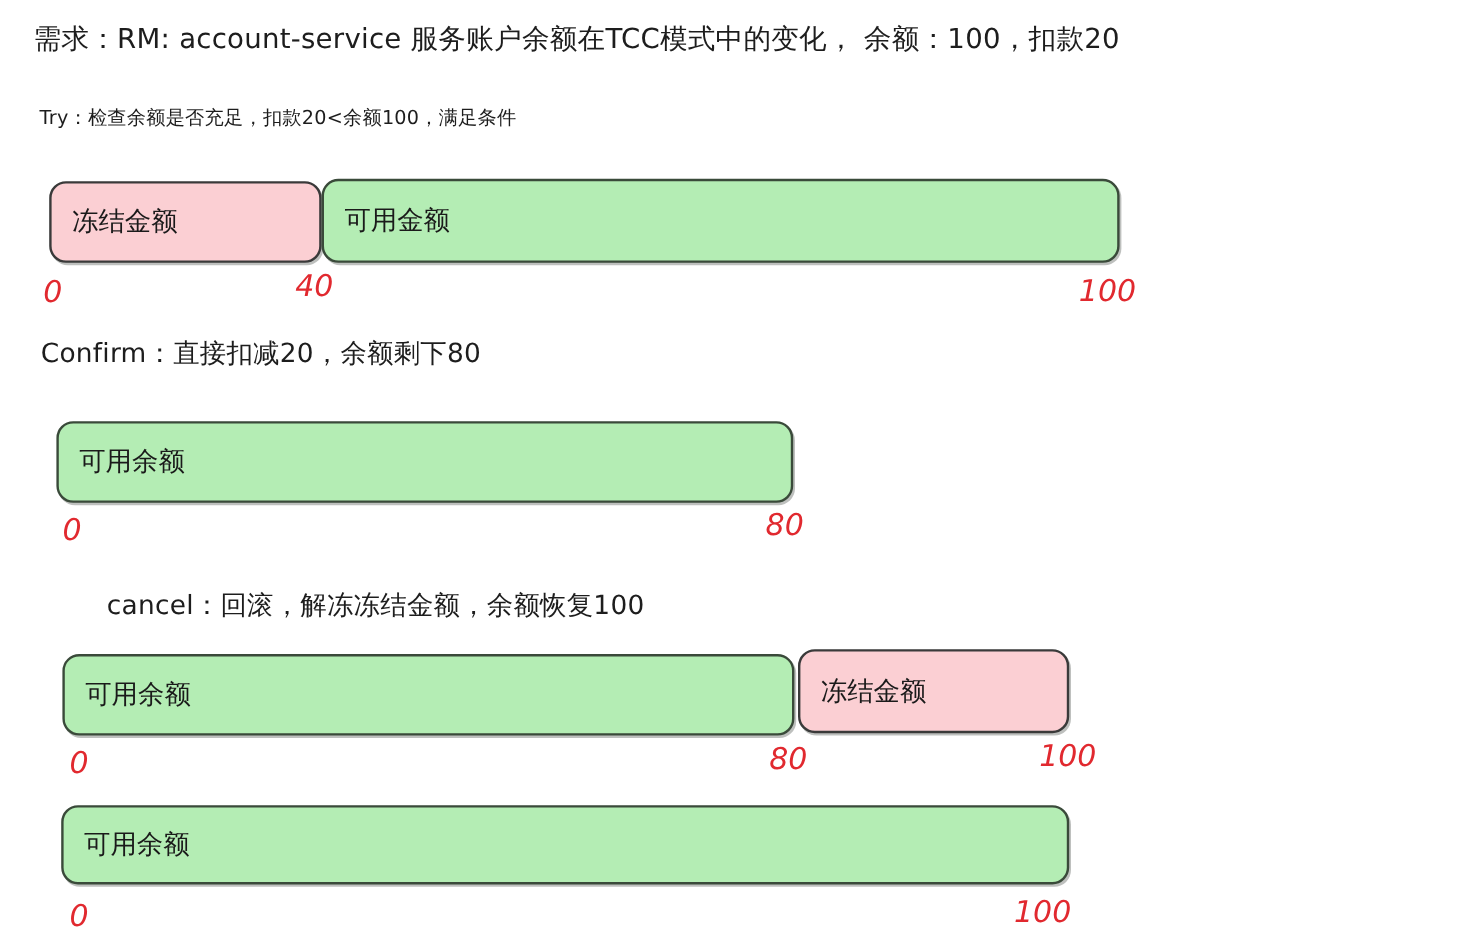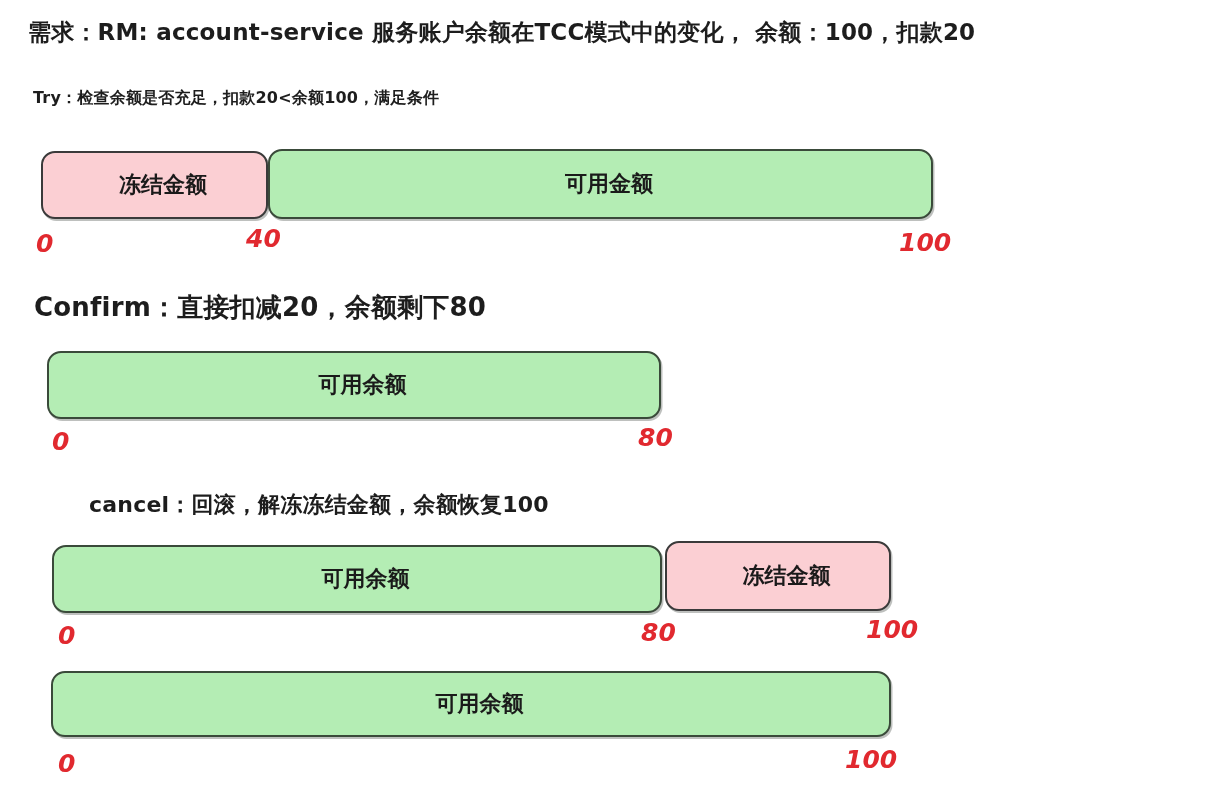--- a/index.html
+++ b/index.html
@@ -12,21 +12,20 @@
     height: 789px;
     position: relative;
     font-family: "DejaVu Sans", "Liberation Sans", sans-serif;
     overflow: hidden;
   }
   .canvas {
     position: absolute;
     left: 0; top: 0;
     width: 1231px;
     height: 577px;
-    font-weight: bold;
   }
 
   
   .line {
     position: absolute;
     white-space: nowrap;
     color: #1d1d1d;
     font-family: "DejaVu Sans", "Liberation Sans", sans-serif;
     letter-spacing: 0.2px;
   }
@@ -35,39 +34,38 @@
     top: 17px;
     font-size: 23px;
   }
   .line-try {
     left: 33px;
     top: 88px;
     font-size: 16px;
   }
   .line-confirm {
     left: 34px;
-    top: 290px;
-    font-size: 26px;
+    top: 280px;
+    font-size: 22px;
   }
   .line-cancel {
     left: 44px;
     top: 490px;
     font-size: 22px;
     margin-left: 45px;
   }
 
   
   .bar {
     position: absolute;
     box-sizing: border-box;
     border: 2.5px solid #3d4b3d;
     border-radius: 14px;
     display: flex;
     align-items: center;
-    justify-content: center;
     color: #1a1a1a;
     font-size: 22px;
     font-family: "DejaVu Sans", "Liberation Sans", sans-serif;
     box-shadow: 1.5px 2px 0 rgba(40,45,40,0.30);
     padding-left: 17px;
   }
   .bar-green {
     background: #b4edb4;
     border-color: #3a4a3a;
   }

